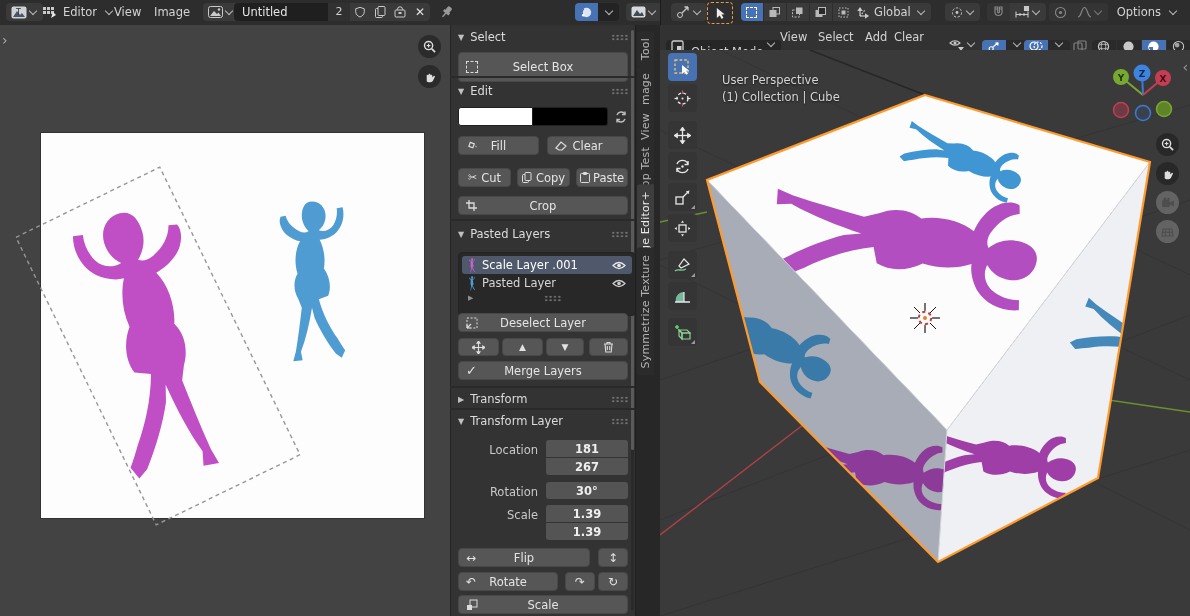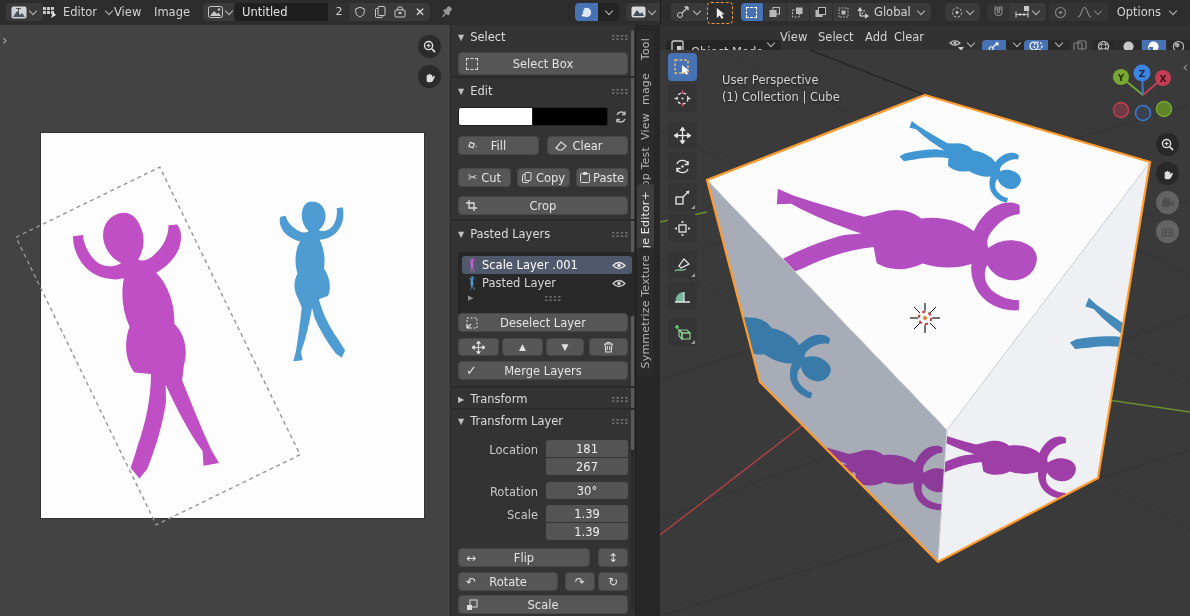--- a/index.html
+++ b/index.html
@@ -16,21 +16,21 @@
   .hbtn.dark{background:#232323;}
   .hbtn.blue{background:#4772b3;}
   
   .sidebar{background:#333333;border-left:1px solid #242424;}
   .sect-h{color:#dcdcdc;font-size:11.5px;display:flex;align-items:center;gap:6px;}
   .tri{font-size:8px;color:#c0c0c0;}
   .grip{width:17px;height:7px;background:radial-gradient(circle,#8f8f8f 0.9px,transparent 1.1px);background-size:4.4px 3.5px;opacity:.8;}
   .btn{background:#565656;border:1px solid #484848;border-radius:4px;color:#e4e4e4;font-size:11.5px;
        display:flex;align-items:center;justify-content:center;box-sizing:border-box;}
   .btn .ic{position:absolute;left:7px;display:flex;align-items:center;}
-  .field{background:#545454;border-radius:3px;color:#efefef;font-size:11.5px;display:flex;align-items:center;justify-content:center;box-sizing:border-box;}
+  .field{background:#545454;border-radius:3px;color:#efefef;font-size:11.5px;display:flex;align-items:center;justify-content:center;box-sizing:border-box;font-weight:bold;}
   .lbl{color:#c9c9c9;font-size:11.5px;text-align:right;}
   .divider{height:2px;background:#2a2a2a;}
   
   .list{background:#282828;border:1px solid #242424;border-radius:4px;}
   .lrow{display:flex;align-items:center;gap:6px;padding:0 6px;height:18px;font-size:11.5px;color:#d6d6d6;}
   .lrow.sel{background:#50596b;color:#ffffff;border-radius:3px;}
   
   .vtab{writing-mode:vertical-rl;transform:rotate(180deg);color:#b4b4b4;font-size:11px;
         background:#2b2b2b;border-radius:0 3px 3px 0;padding:7px 2px;text-align:center;letter-spacing:.2px;}
   .vtab.active{background:#3e3e3e;color:#e9e9e9;}
@@ -176,21 +176,21 @@
 
   <div class="abs" style="left:631px;top:30px;width:3px;height:580px;background:#2a2a2a;border-radius:2px;">
       <div style="width:3px;height:420px;background:#5a5a5a;border-radius:2px;"></div>
     </div>
 
   <div class="abs sect-h" style="left:458px;top:30px;width:170px;">
     <span class="tri">▼</span>
     <span>Select</span>
     <span class="grip" style="margin-left:auto;"></span>
   </div>
-  <div class="abs btn" style="left:458px;top:52px;width:170px;height:23px;">
+  <div class="abs btn" style="left:458px;top:52px;width:170px;height:30px;">
     <span class="ic">
         <span style="display:inline-block;width:10px;height:10px;border:1px dashed #dcdcdc;"></span>
       </span>
     <span>Select Box</span>
   </div>
   <div class="abs divider" style="left:450px;top:76px;width:185px;"></div>
 
   <div class="abs sect-h" style="left:458px;top:84px;width:170px;">
     <span class="tri">▼</span>
     <span>Edit</span>

